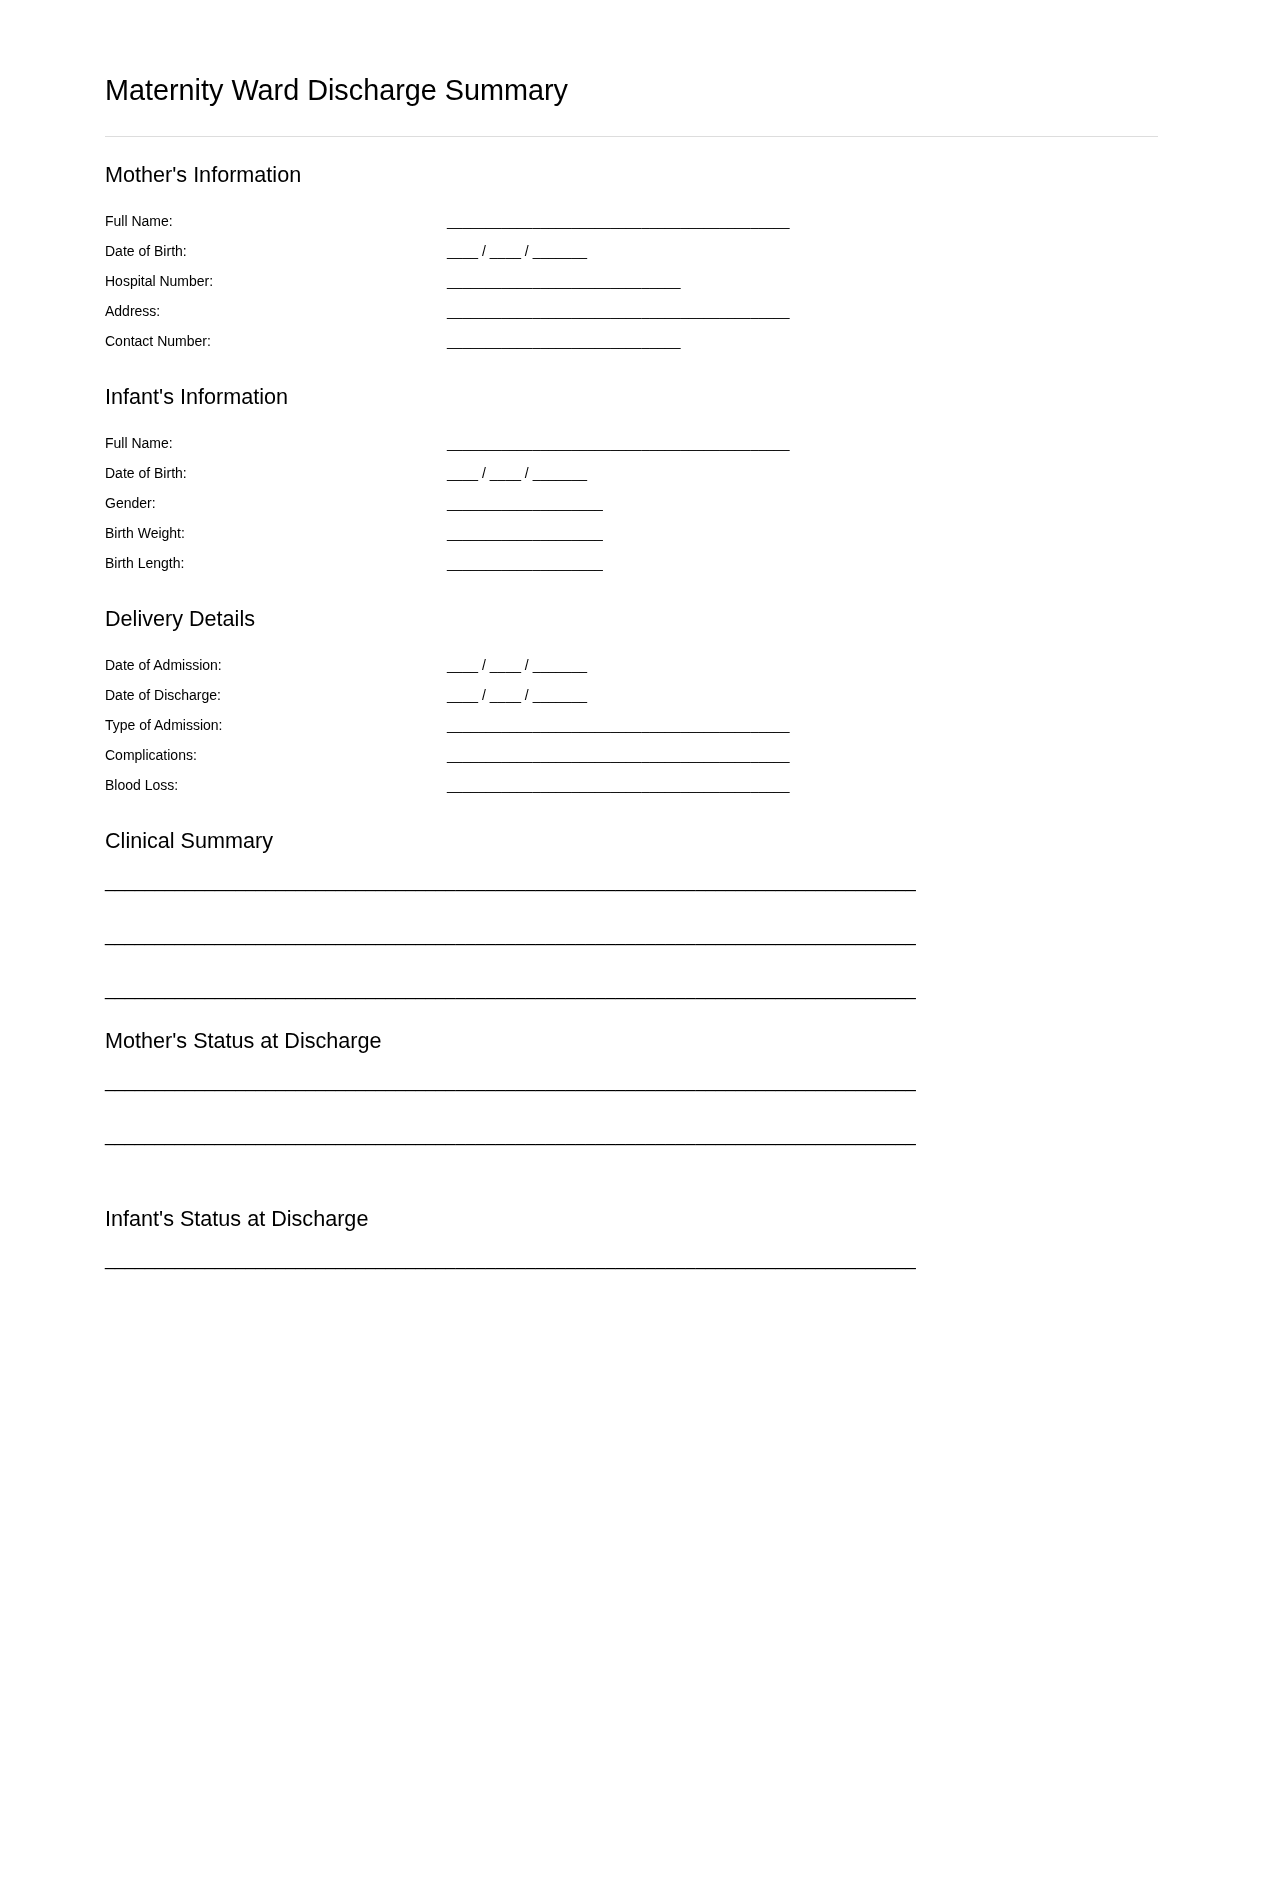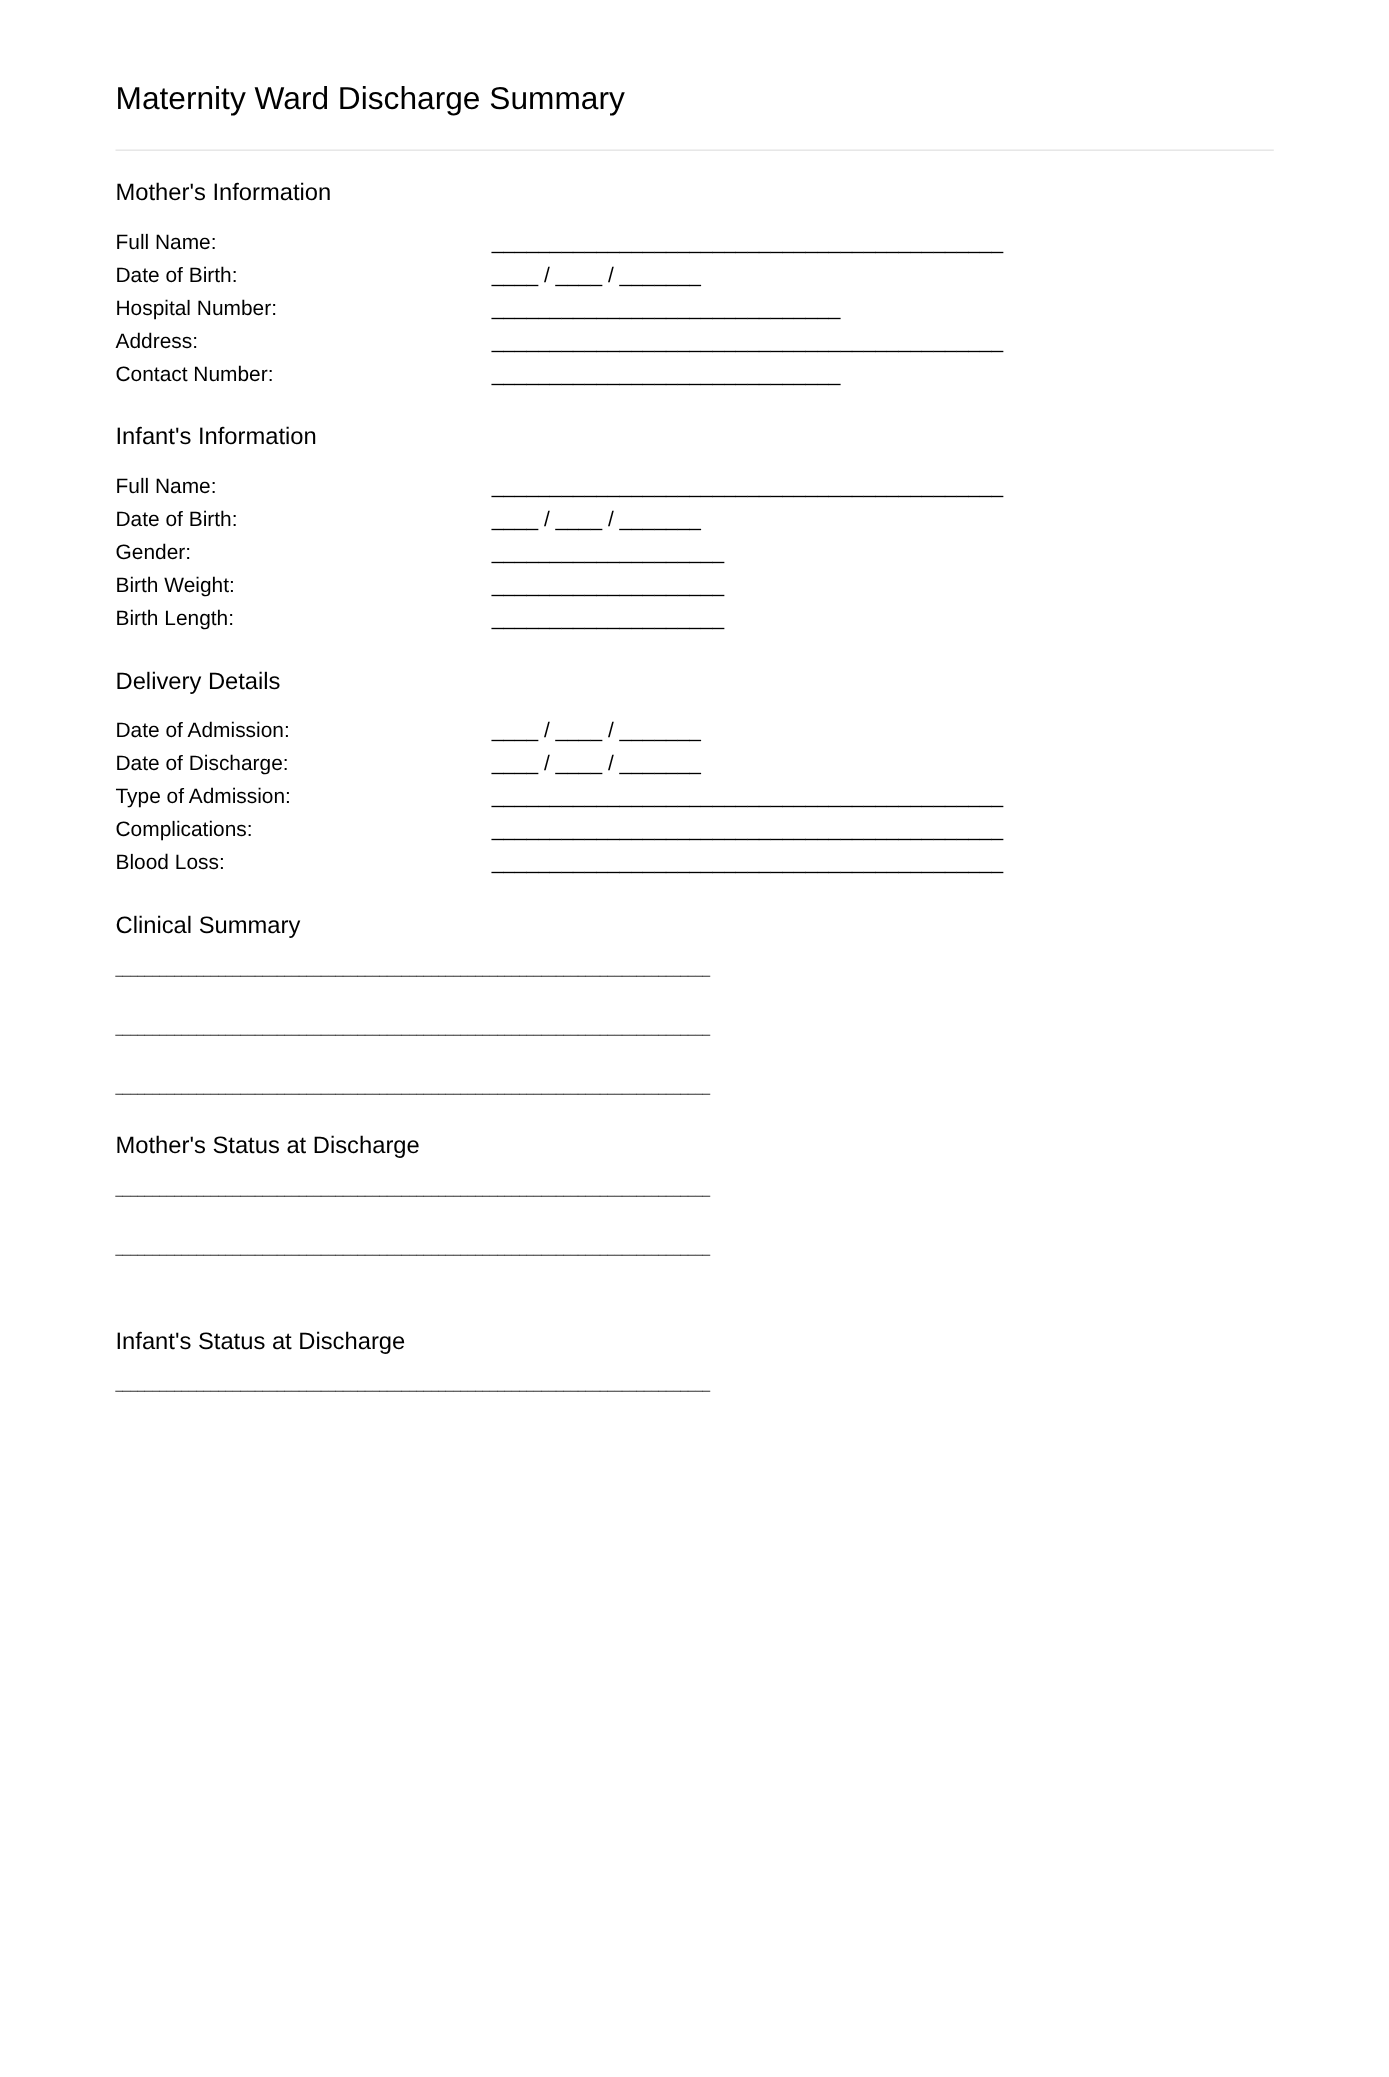--- a/index.html
+++ b/index.html
@@ -52,37 +52,37 @@
     height: 26px;
     white-space: nowrap;
   }
   .field-list {
     margin-top: 18px;
   }
   .field-row {
     display: flex;
     height: 30px;
     line-height: 30px;
-    font-size: 19px;
+    font-size: 14px;
     align-items: center;
   }
   .field-label {
     width: 342px;
     flex: 0 0 342px;
     white-space: nowrap;
   }
   .field-value {
     white-space: pre;
     letter-spacing: 0;
   }
   .write-lines {
     margin-top: 0;
   }
   .write-line {
-    font-size: 12px;
+    font-size: 18px;
     height: 54px;
     line-height: 54px;
     white-space: pre;
     position: relative;
   }
 </style>
 </head>
 <body>
 
 <div class="page">

